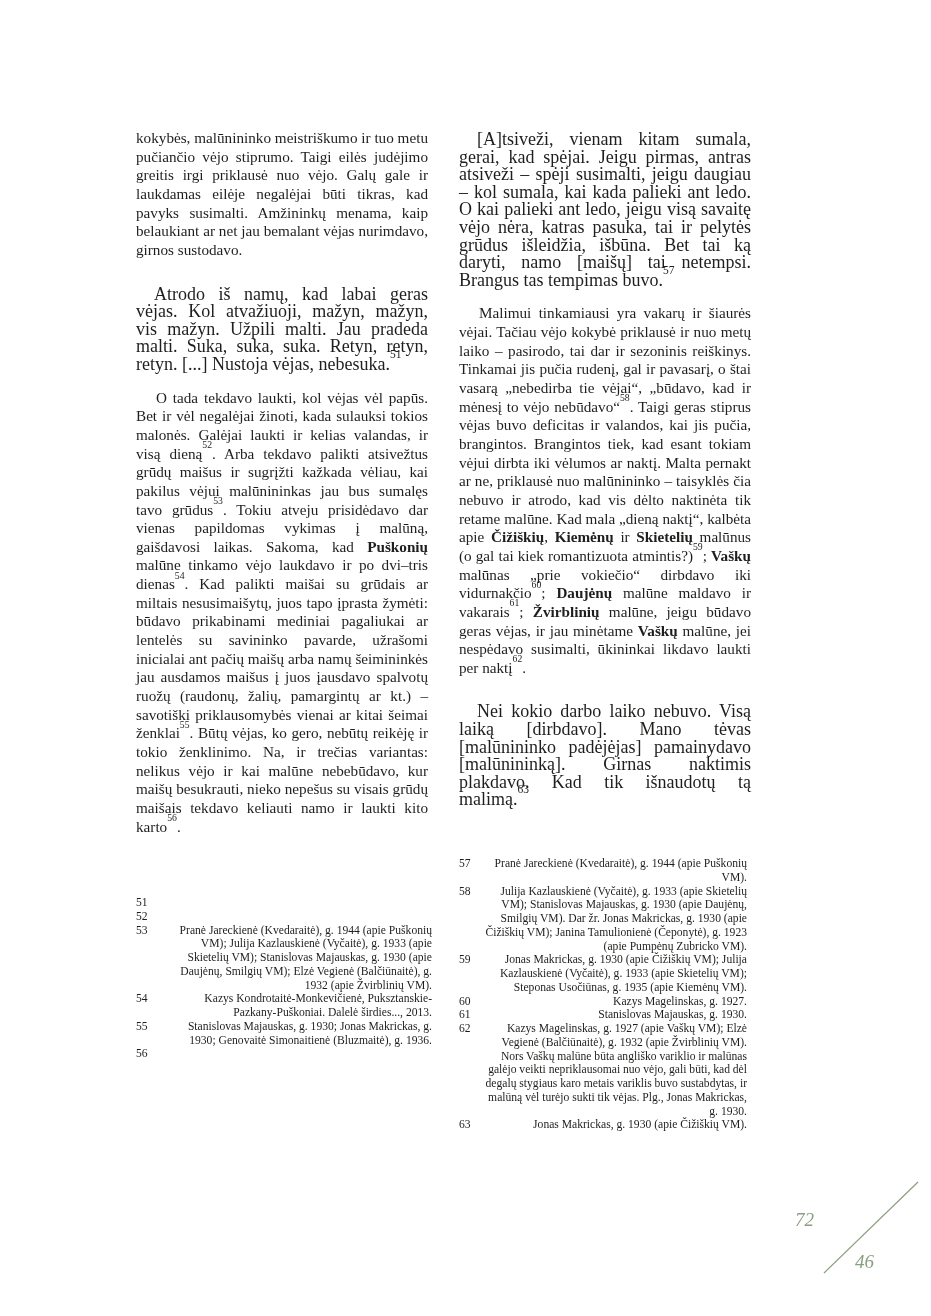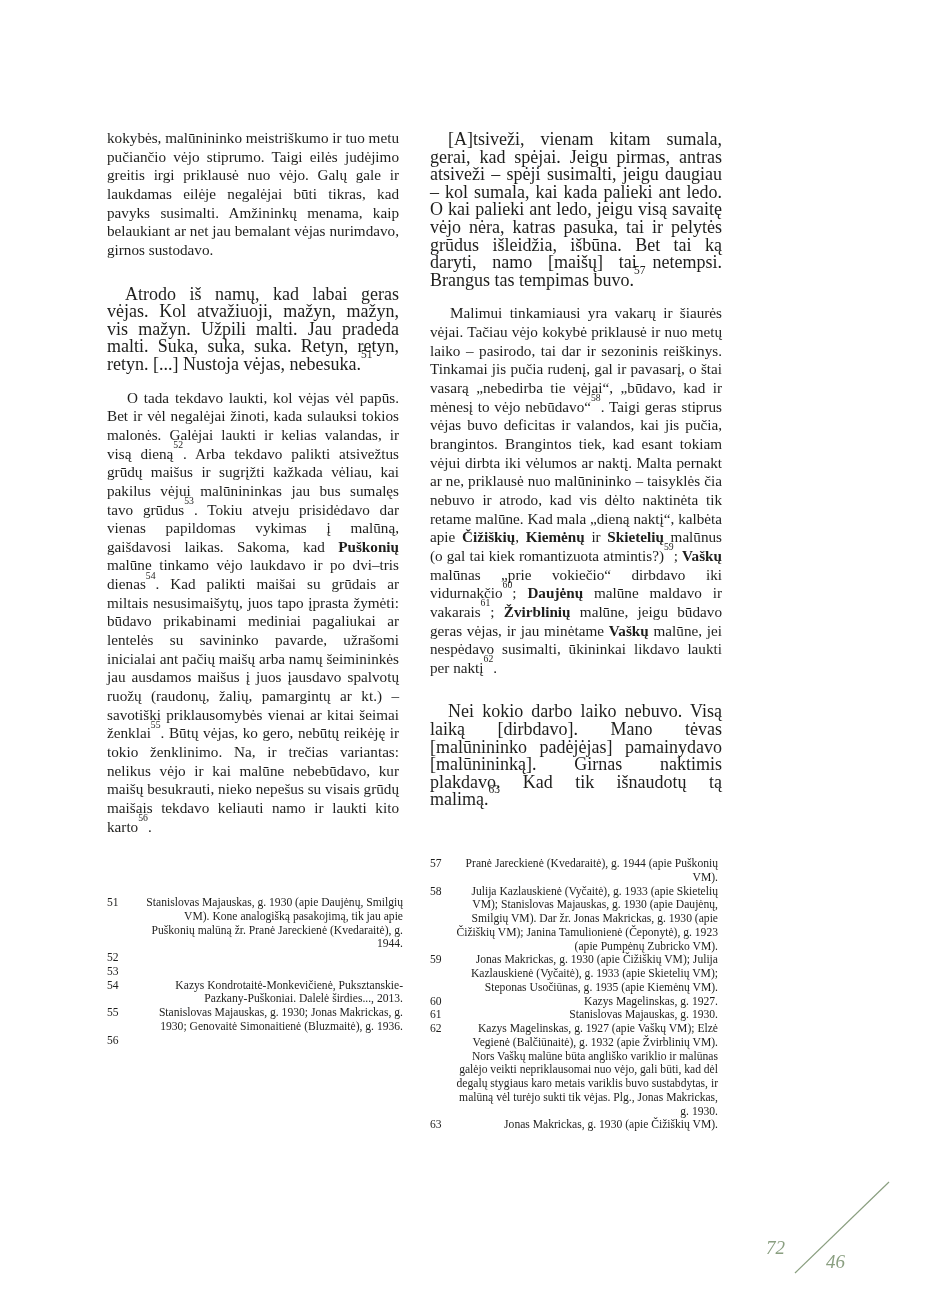--- a/index.html
+++ b/index.html
@@ -3,21 +3,21 @@
 <meta charset="utf-8">
 <style>
   * { margin:0; padding:0; box-sizing:border-box; }
   html, body { background:#ffffff; }
   body {
     width:931px; height:1316px; position:relative; overflow:hidden;
     font-family:"Liberation Serif","DejaVu Serif",serif;
     color:#1e1e1c;
     --accent:#8a9f80;
   }
-  .page { position:absolute; inset:0; }
+  .page { position:absolute; inset:0;margin-left:29px; }
 
   .column { position:absolute; top:129px; width:292px; }
   .col-left  { left:107px; }
   .col-right { left:430px; }
 
   .para {
     font-size:15.2px; line-height:18.65px;
     text-align:justify; text-justify:inter-word;
   }
   .para.indent { text-indent:20px; }
@@ -39,21 +39,21 @@
   .fn-right { left:430px; top:857px; width:288px; }
   .fn { display:flex; align-items:flex-start; }
   .fn-num { flex:0 0 36px; }
   .fn-right .fn-num { flex:0 0 24px; }
   .fn-text { flex:1; text-align:right; }
 
   .pageno {
     position:absolute; font-style:italic;
     font-size:19px; color:var(--accent);
   }
-  .pageno-left  { left:766px; top:1237px; }
+  .pageno-left  { left:766px; top:1209px; }
   .pageno-right { left:826px; top:1251px; }
 
   .corner-line { position:absolute; left:790px; top:1177px; }
   .corner-line line { stroke:var(--accent); stroke-width:1.2; }
 </style>
 </head>
 <body style="--accent: #8a9f80;">
 
 <div class="page">
 
@@ -65,27 +65,27 @@
 
   <section class="column col-right">
       <p class="para quote indent"><span>[A]tsiveži, vienam kitam sumala, gerai, kad spėjai. Jeigu pirmas, antras atsiveži – spėji susimalti, jeigu daugiau – kol sumala, kai kada palieki ant ledo. O kai palieki ant ledo, jeigu visą savaitę vėjo nėra, katras pasuka, tai ir pelytės grūdus išleidžia, išbūna. Bet tai ką daryti, namo [maišų] tai netempsi. Brangus tas tempimas buvo.</span><sup class="fn-ref">57</sup></p>
       <p class="para body indent"><span>Malimui tinkamiausi yra vakarų ir šiaurės vėjai. Tačiau vėjo kokybė priklausė ir nuo metų laiko – pasirodo, tai dar ir sezoninis reiškinys. Tinkamai jis pučia rudenį, gal ir pavasarį, o štai vasarą „nebedirba tie vėjai“, „būdavo, kad ir mėnesį to vėjo nebūdavo“</span><sup class="fn-ref">58</sup><span>. Taigi geras stiprus vėjas buvo deficitas ir valandos, kai jis pučia, brangintos. Brangintos tiek, kad esant tokiam vėjui dirbta iki vėlumos ar naktį. Malta pernakt ar ne, priklausė nuo malūnininko – taisyklės čia nebuvo ir atrodo, kad vis dėlto naktinėta tik retame malūne. Kad mala „dieną naktį“, kalbėta apie </span><span class="b">Čižiškių</span><span>, </span><span class="b">Kiemėnų</span><span> ir </span><span class="b">Skietelių</span><span> malūnus (o gal tai kiek romantizuota atmintis?)</span><sup class="fn-ref">59</sup><span>; </span><span class="b">Vaškų</span><span> malūnas „prie vokiečio“ dirbdavo iki vidurnakčio</span><sup class="fn-ref">60</sup><span>; </span><span class="b">Daujėnų</span><span> malūne maldavo ir vakarais</span><sup class="fn-ref">61</sup><span>; </span><span class="b">Žvirblinių</span><span> malūne, jeigu būdavo geras vėjas, ir jau minėtame </span><span class="b">Vaškų</span><span> malūne, jei nespėdavo susimalti, ūkininkai likdavo laukti per naktį</span><sup class="fn-ref">62</sup><span>.</span></p>
       <p class="para quote indent"><span>Nei kokio darbo laiko nebuvo. Visą laiką [dirbdavo]. Mano tėvas [malūnininko padėjėjas] pamainydavo [malūnininką]. Girnas naktimis plakdavo. Kad tik išnaudotų tą malimą.</span><sup class="fn-ref">63</sup></p>
     </section>
 
   <aside class="footnotes fn-left">
       <div class="fn">
         <div class="fn-num">51</div>
-        <div class="fn-text"><span>Stanislovas Majauskas, g. 1930 (apie Daujėnų, Smilgių VM). Kone analogišką pasakojimą, tik jau apie Puškonių malūną žr. Pranė Jareckienė (Kvedaraitė), g. 1944.</span></div>
       </div>
       <div class="fn">
         <div class="fn-num">52</div>
       </div>
       <div class="fn">
         <div class="fn-num">53</div>
+        <div class="fn-text"><span>Pranė Jareckienė (Kvedaraitė), g. 1944 (apie Puškonių VM); Julija Kazlauskienė (Vyčaitė), g. 1933 (apie Skietelių VM); Stanislovas Majauskas, g. 1930 (apie Daujėnų, Smilgių VM); Elzė Vegienė (Balčiūnaitė), g. 1932 (apie Žvirblinių VM).</span></div>
       </div>
       <div class="fn">
         <div class="fn-num">54</div>
         <div class="fn-text"><span>Kazys Kondrotaitė-Monkevičienė, </span><span class="i">Puksztanskie-Pazkany-Puškoniai. Dalelė širdies...</span><span>, 2013.</span></div>
       </div>
       <div class="fn">
         <div class="fn-num">55</div>
         <div class="fn-text"><span>Stanislovas Majauskas, g. 1930; Jonas Makrickas, g. 1930; Genovaitė Simonaitienė (Bluzmaitė), g. 1936.</span></div>
       </div>
       <div class="fn">

